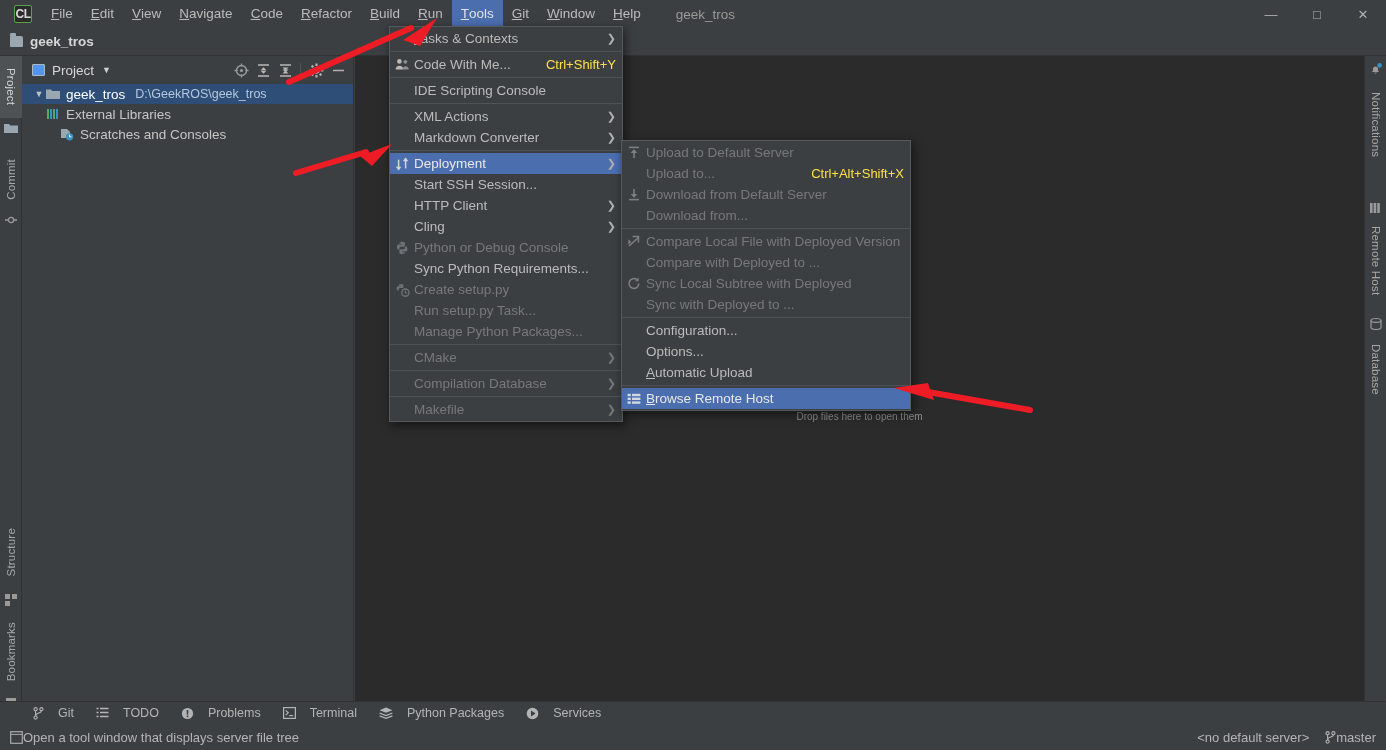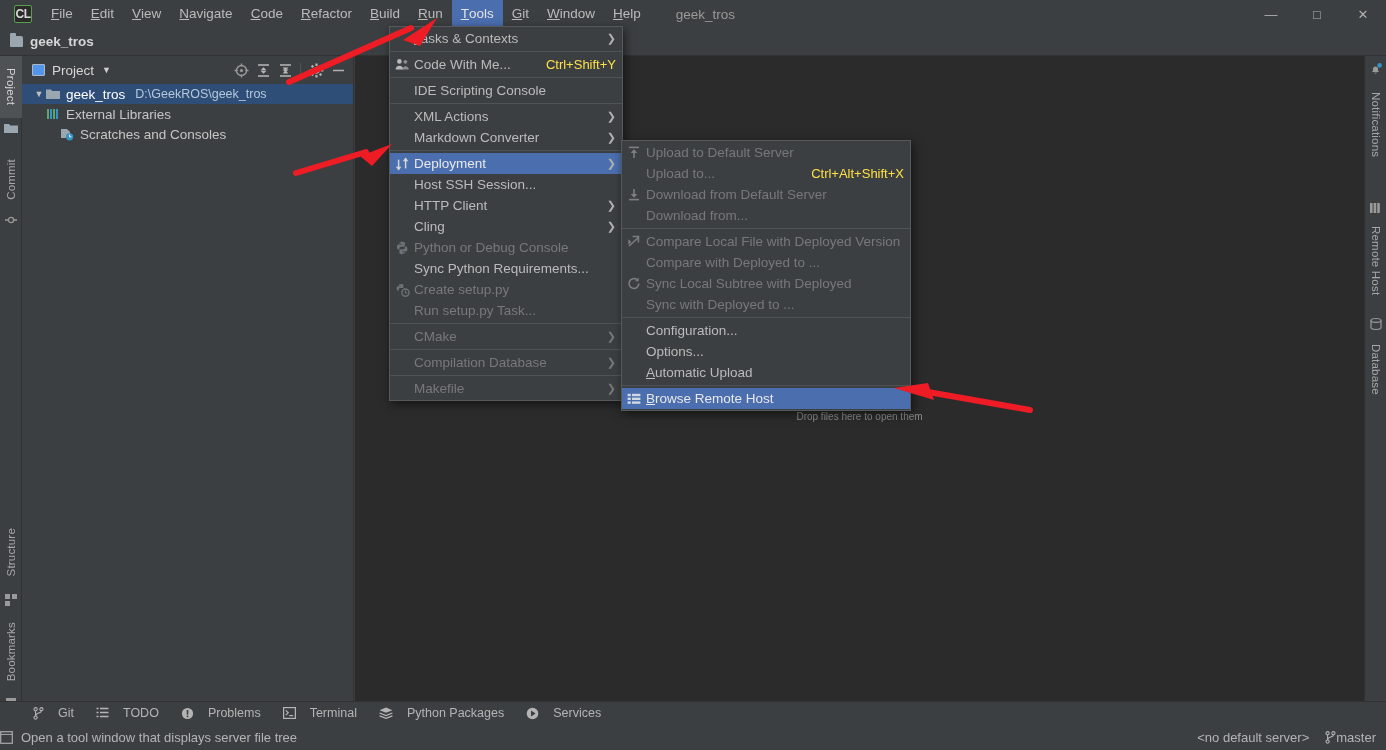--- a/index.html
+++ b/index.html
@@ -489,21 +489,21 @@
             <path d="M3.6 13.6 L0.8 9.8h5.6z" fill="#d6d6d6"></path>
             <path d="M10.6 1.5V11.4" stroke="#d6d6d6" stroke-width="1.5"></path>
             <path d="M10.6 0.4 L7.8 4.2h5.6z" fill="#d6d6d6"></path>
           </svg>
         </span>
         <span class="mlabel">Deployment</span>
         <span class="marrow">❯</span>
       </div>
       <div class="mrow">
         <span class="mico"></span>
-        <span class="mlabel">Host SSH Session...</span>
+        <span class="mlabel">Start SSH Session...</span>
       </div>
       <div class="mrow">
         <span class="mico"></span>
         <span class="mlabel">HTTP Client</span>
         <span class="marrow">❯</span>
       </div>
       <div class="mrow">
         <span class="mico"></span>
         <span class="mlabel">Cling</span>
         <span class="marrow">❯</span>
@@ -527,20 +527,24 @@
             <path d="M6 1c-2.2 0-2 .9-2 .9v1h2.1v.4H3.1S1.6 3.1 1.6 5.4s1.3 2.2 1.3 2.2h.9V6.4s-.1-1.3 1.3-1.3h2.1s1.2 0 1.2-1.2V2s0-1-2.4-1z" fill="#6c7277"></path>
             <circle cx="10.4" cy="9.6" r="3.6" stroke="#6c7277" stroke-width="1.4" fill="none"></circle>
             <path d="M10.4 7.6v2.4h1.8" stroke="#6c7277" stroke-width="1.2" fill="none"></path>
           </svg>
         </span>
         <span class="mlabel">Create setup.py</span>
       </div>
       <div class="mrow dis">
         <span class="mico"></span>
         <span class="mlabel">Run setup.py Task...</span>
+      </div>
+      <div class="mrow dis">
+        <span class="mico"></span>
+        <span class="mlabel">Manage Python Packages...</span>
       </div>
       <div class="msep"></div>
       <div class="mrow dis">
         <span class="mico"></span>
         <span class="mlabel">CMake</span>
         <span class="marrow">❯</span>
       </div>
       <div class="msep"></div>
       <div class="mrow dis">
         <span class="mico"></span>
@@ -701,21 +705,21 @@
               <circle cx="6.5" cy="6.5" r="5.8" fill="#b4b4b4"></circle>
               <path d="M5 3.6 L9.6 6.5 L5 9.4z" fill="#3c3f41"></path>
             </svg>
           </span>
           <span>Services</span>
         </div>
       </div>
   </div>
 
   <div class="statusbar2">
-    <div style="display:flex;align-items:center;gap:8px;">
+    <div style="display:flex;align-items:center;margin-left:10px;">
       <span>
         <svg width="13" height="13" viewBox="0 0 13 13">
             <rect x="0.7" y="0.7" width="11.6" height="11.6" stroke="#a8a8a8" stroke-width="1.2" fill="none"></rect>
             <path d="M0.7 3.4h11.6" stroke="#a8a8a8" stroke-width="1"></path>
           </svg>
       </span>
       <span>Open a tool window that displays server file tree</span>
     </div>
     <div class="sb-right">
       <span>&lt;no default server&gt;</span>

